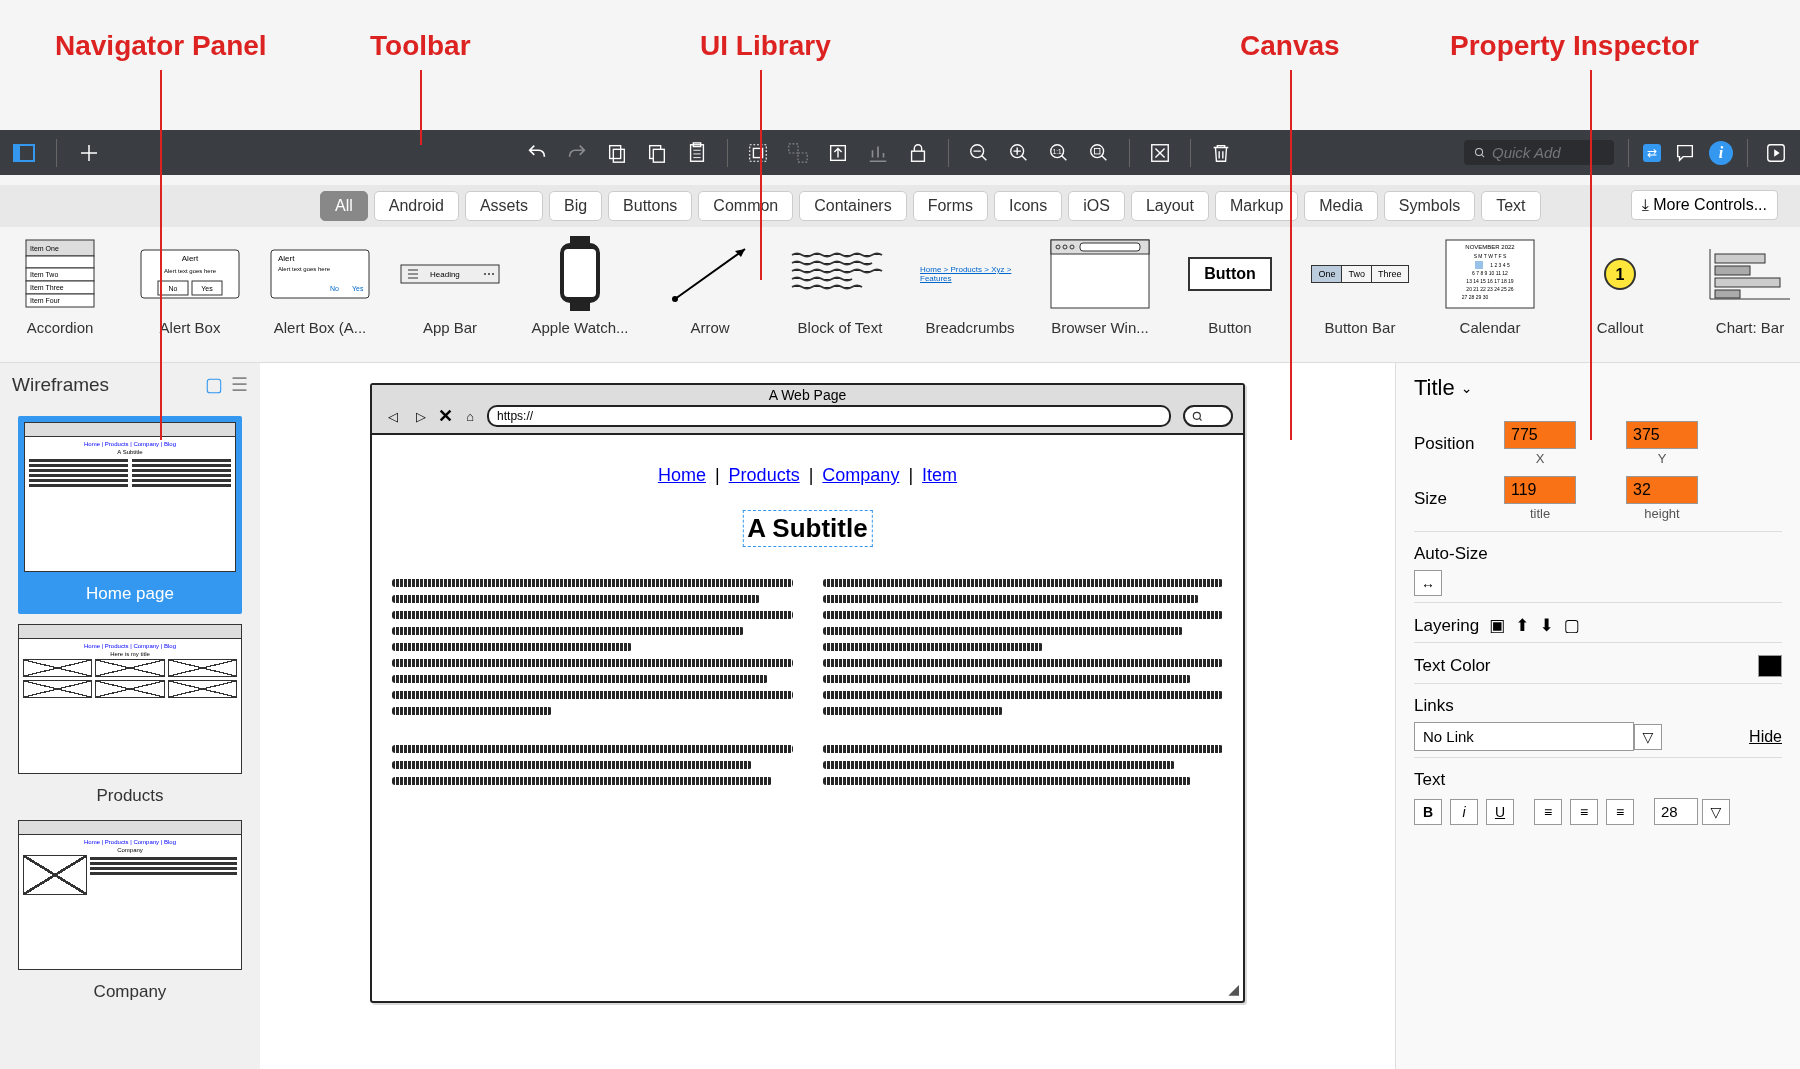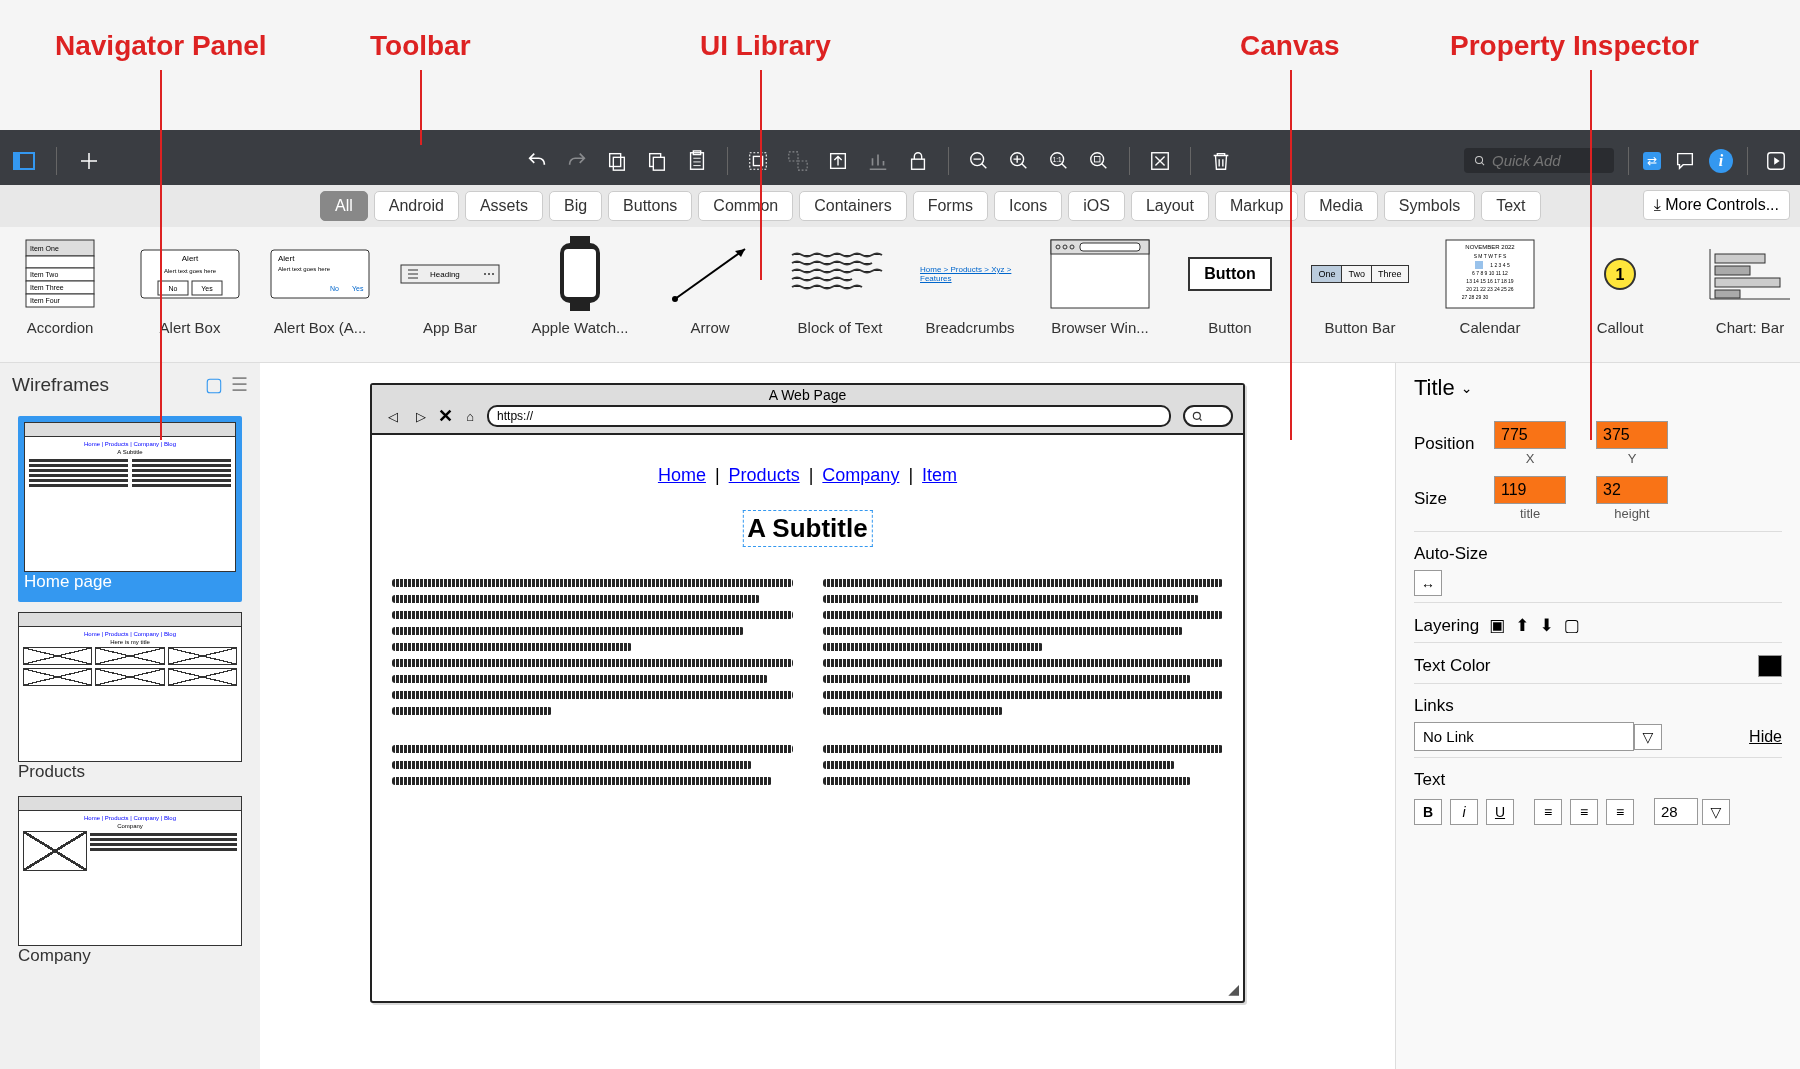--- a/index.html
+++ b/index.html
@@ -3,51 +3,51 @@
 <meta charset="utf-8">
 <style>
 * { box-sizing: border-box; margin: 0; padding: 0; font-family: -apple-system, BlinkMacSystemFont, "Segoe UI", Arial, sans-serif; }
 body { width: 1800px; height: 1069px; background: #f5f5f5; overflow: hidden; position: relative; }
 
 
 .annotation { position: absolute; color: #d22; font-size: 28px; font-weight: 700; z-index: 100; }
 .annotation-line { position: absolute; background: #d22; width: 2px; z-index: 99; }
 
 
-.main-toolbar { position: absolute; top: 130px; left: 0; right: 0; height: 61px; background: #3a3d42; display: flex; align-items: center; padding: 8px 10px; }
+.main-toolbar { position: absolute; top: 130px; left: 0; right: 0; height: 45px; background: #3a3d42; display: flex; align-items: center; padding: 8px 10px; }
 .tb-left { display: flex; align-items: center; gap: 14px; }
 .tb-icon-btn { width: 28px; height: 28px; display: flex; align-items: center; justify-content: center; cursor: pointer; color: #fff; font-size: 20px; }
 .tb-sep { width: 1px; height: 28px; background: #666; margin: 0 4px; }
 .tb-center { display: flex; align-items: center; gap: 12px; margin-left: 420px; }
 .tb-right { margin-left: auto; display: flex; align-items: center; gap: 10px; }
 .quickadd { background: #2a2c30; border-radius: 4px; padding: 4px 10px; display: flex; align-items: center; gap: 6px; width: 150px; }
 .quickadd input { background: transparent; border: none; color: #ccc; font-style: italic; font-size: 15px; outline: none; width: 100%; }
 .tb-info { width: 24px; height: 24px; border-radius: 50%; background: #3498f0; color: #fff; display: flex; align-items: center; justify-content: center; font-weight: bold; font-style: italic; font-family: serif; }
 .tb-badge { background: #3498f0; color: #fff; border-radius: 3px; padding: 2px 4px; font-size: 12px; }
 
 
 .category-row { position: absolute; top: 185px; left: 0; right: 0; height: 42px; background: #e8e8e8; display: flex; align-items: center; padding: 0 320px 0 320px; gap: 6px; justify-content: flex-start; }
 .cat-tab { background: #fff; border: 1px solid #ccc; border-radius: 5px; padding: 5px 14px; font-size: 16px; cursor: pointer; color: #333; }
 .cat-tab.active { background: #888; color: #fff; border-color: #888; }
-.more-controls { position: absolute; right: 10px; top: 5px; background: #fff; border: 1px solid #ccc; border-radius: 4px; padding: 5px 10px; font-size: 16px; cursor: pointer; }
+.more-controls { position: absolute; right: 22px; top: 5px; background: #fff; border: 1px solid #ccc; border-radius: 4px; padding: 5px 10px; font-size: 16px; cursor: pointer; }
 
 
 .library-row { position: absolute; top: 227px; left: 0; right: 0; height: 136px; background: #f5f5f5; display: flex; align-items: flex-start; padding: 8px 10px; gap: 30px; overflow: hidden; border-bottom: 1px solid #ddd; }
 .lib-item { display: flex; flex-direction: column; align-items: center; gap: 6px; cursor: pointer; }
 .lib-thumb { width: 100px; height: 78px; display: flex; align-items: center; justify-content: center; }
 .lib-label { font-size: 15px; color: #333; text-align: center; white-space: nowrap; }
 
 
 .navigator { position: absolute; top: 363px; left: 0; width: 260px; bottom: 0; background: #f0f0f0; }
 .nav-header { display: flex; align-items: center; justify-content: space-between; padding: 10px 12px; font-size: 19px; color: #333; }
 .nav-hdr-icons { display: flex; gap: 8px; color: #3498f0; }
 .nav-thumb-wrap { margin: 10px 18px; cursor: pointer; }
 .nav-thumb-wrap.selected { background: #3498f0; padding: 6px; border-radius: 2px; }
 .nav-thumb { width: 100%; height: 150px; background: #fff; border: 1px solid #333; }
-.nav-thumb-label { font-size: 17px; padding: 0 0 4px; color: #333; }
+.nav-thumb-label { text-align: center; font-size: 17px; padding: 12px 0 4px; color: #333; }
 .nav-thumb-wrap.selected .nav-thumb-label { color: #fff; }
 
 
 .canvas-area { position: absolute; top: 363px; left: 260px; right: 405px; bottom: 0; background: #fff; overflow: hidden; }
 .mockup-browser { position: absolute; top: 20px; left: 110px; width: 875px; height: 620px; border: 2px solid #222; background: #fff; border-radius: 3px; filter: drop-shadow(2px 2px 0 rgba(0,0,0,0.15)); }
 .mock-chrome { height: 50px; background: #ddd; border-bottom: 2px solid #222; display: flex; flex-direction: column; }
 .mock-title { text-align: center; font-size: 14px; padding: 2px; }
 .mock-controls { display: flex; align-items: center; gap: 6px; padding: 0 10px; }
 .mock-nav-btn { width: 22px; height: 22px; border: 2px solid #222; display: flex; align-items: center; justify-content: center; font-size: 13px; }
 .mock-url { flex: 1; border: 2px solid #222; border-radius: 10px; height: 22px; padding: 0 8px; font-size: 12px; display: flex; align-items: center; background: #fff; }
@@ -57,21 +57,21 @@
 .mock-links a { color: #00f; text-decoration: underline; margin: 0 4px; }
 .mock-subtitle { text-align: center; font-size: 26px; font-weight: bold; margin: 24px auto; display: inline-block; border: 1px dashed #3498f0; padding: 2px 4px; position: relative; left: 50%; transform: translateX(-50%); }
 .mock-cols { display: flex; gap: 30px; }
 .mock-col { flex: 1; }
 .wavy-line { height: 8px; margin: 8px 0; background: repeating-linear-gradient(90deg, #000 0 3px, transparent 3px 4px); border-radius: 3px; opacity: 0.85; }
 .mock-resize { position: absolute; bottom: 4px; right: 4px; font-size: 14px; color: #555; }
 
 
 .inspector { position: absolute; top: 363px; right: 0; width: 405px; bottom: 0; background: #f9f9f9; border-left: 1px solid #ddd; padding: 12px 18px; }
 .insp-title { font-size: 22px; padding-bottom: 10px; display: flex; align-items: center; gap: 6px; }
-.insp-row { display: flex; align-items: center; margin: 10px 0; font-size: 17px; }
+.insp-row { display: flex; align-items: center; gap: 10px; margin: 10px 0; font-size: 17px; }
 .insp-row label { width: 80px; }
 .insp-input-grp { display: flex; flex-direction: column; align-items: center; gap: 2px; }
 .insp-input-grp input { width: 72px; border: 1px solid #999; padding: 4px 6px; font-size: 16px; background: #f97316; }
 .insp-input-grp span { font-size: 13px; color: #555; }
 .insp-section { border-top: 1px solid #ddd; padding: 12px 0 6px; font-size: 17px; }
 .insp-btn-sm { width: 28px; height: 26px; border: 1px solid #999; background: #fff; display: inline-flex; align-items: center; justify-content: center; font-size: 14px; cursor: pointer; margin-right: 4px; }
 .insp-select { border: 1px solid #999; padding: 5px 8px; font-size: 15px; background: #fff; display: flex; align-items: center; justify-content: space-between; width: 220px; }
 .insp-hide { margin-left: auto; text-decoration: underline; cursor: pointer; font-size: 16px; }
 .text-fmt-row { display: flex; align-items: center; gap: 4px; margin-top: 8px; }
 .color-sw { width: 24px; height: 22px; background: #000; border: 1px solid #999; margin-left: auto; }

